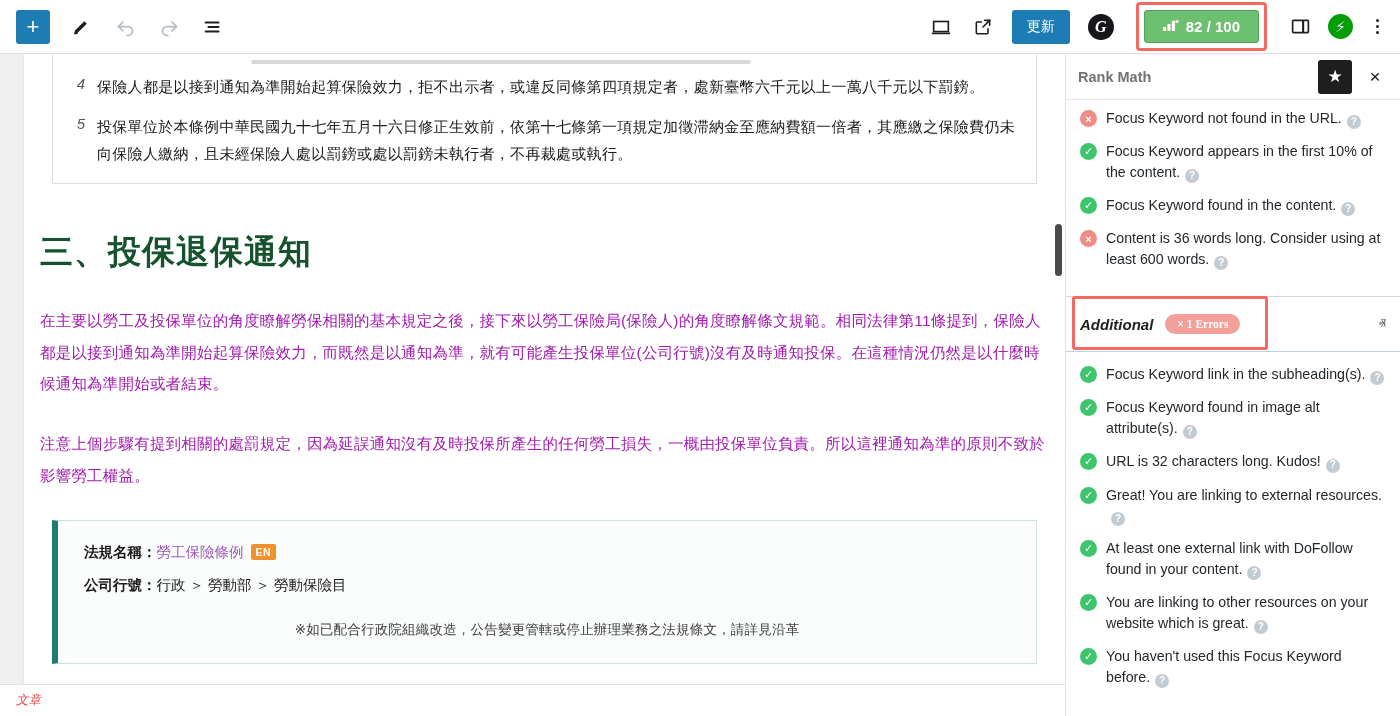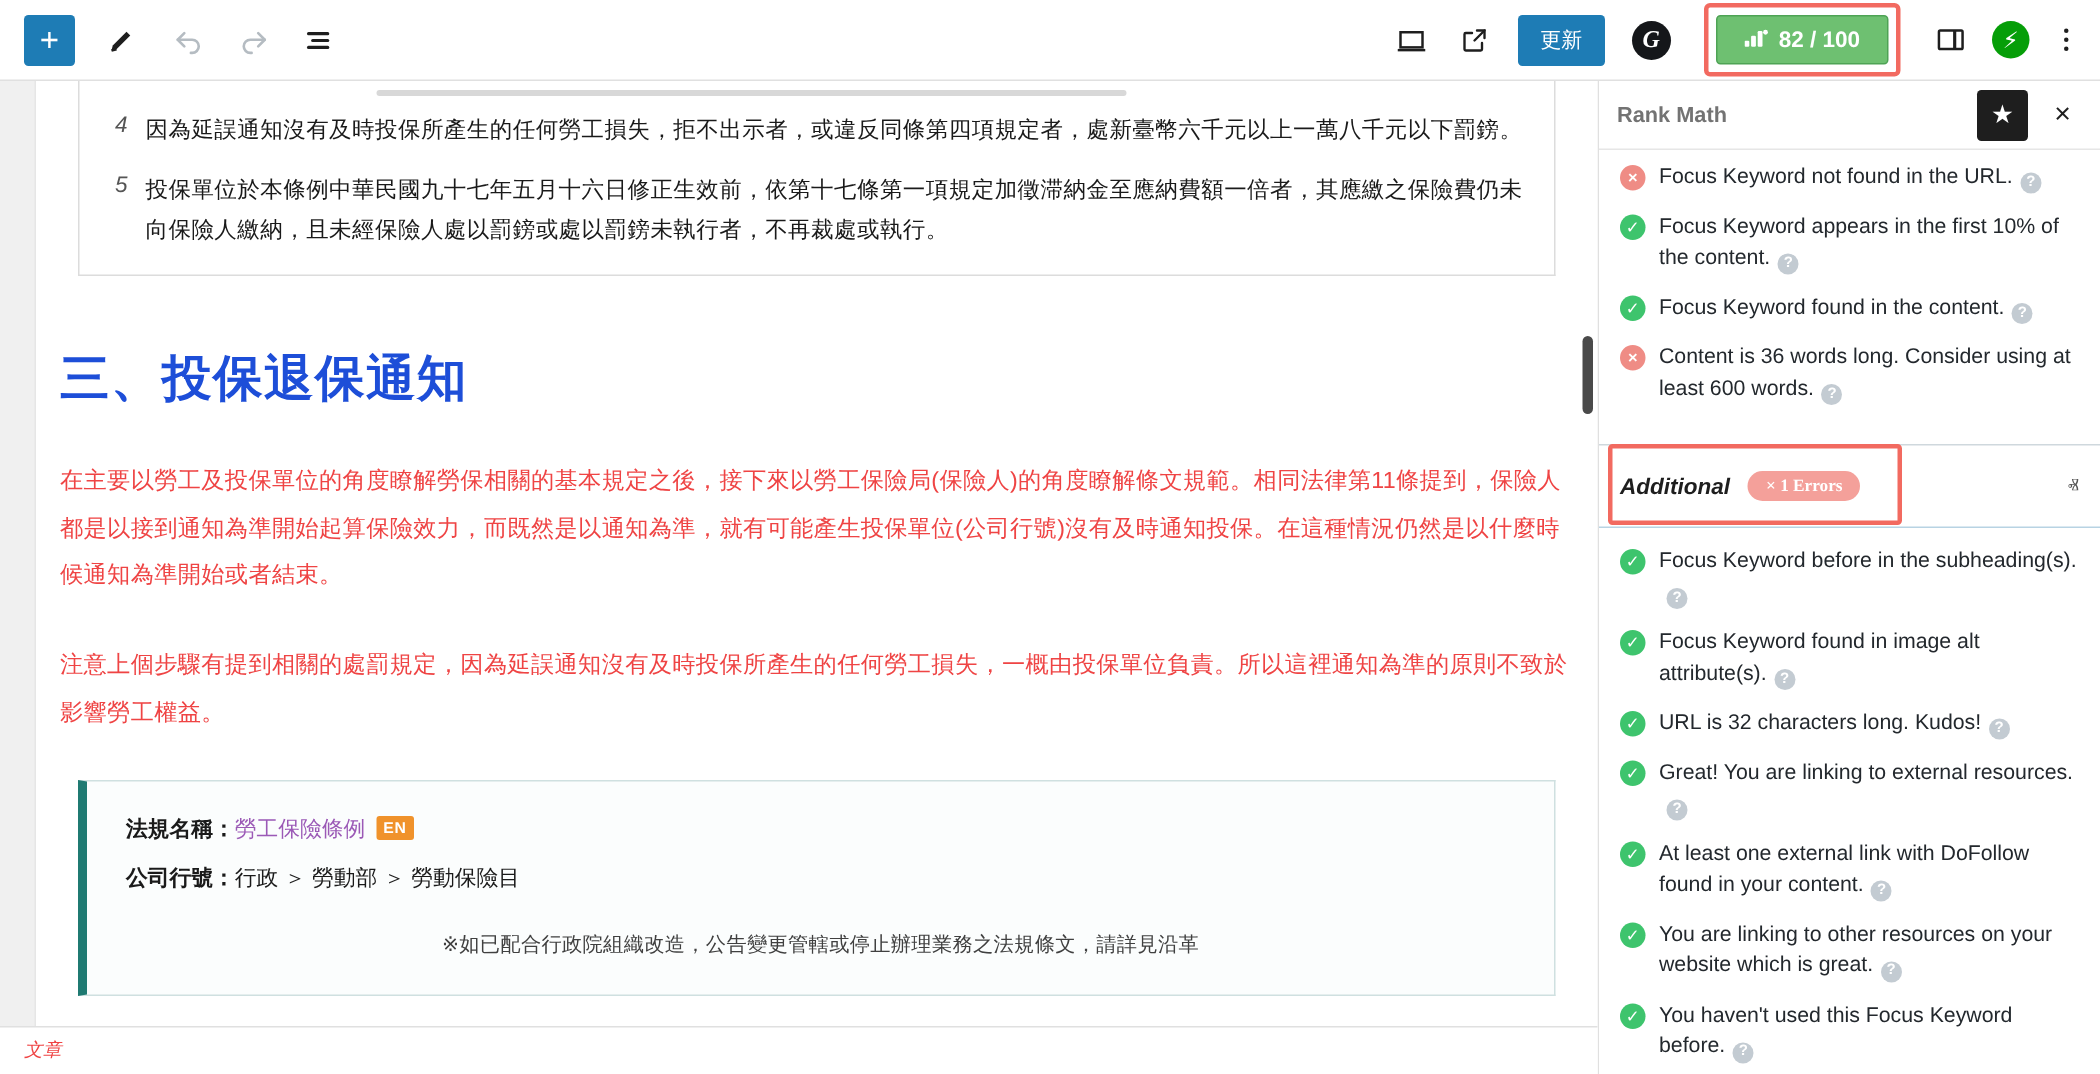--- a/index.html
+++ b/index.html
@@ -102,25 +102,25 @@
   .law-frame .scrollcap {
     height: 4px; background: #d8d8d8; border-radius: 2px;
     margin: -8px 0 10px 180px; width: 500px;
   }
   .law-row { display: flex; gap: 12px; margin-bottom: 14px; font-size: 15px; color: #1a1a1a; }
   .law-row:last-child { margin-bottom: 0; }
   .law-num { font-style: italic; color: #555; flex: 0 0 14px; text-align: right; padding-top: 1px; }
   .law-txt { line-height: 1.75; letter-spacing: .3px; }
 
   .heading-h2 {
-    font-size: 33px; font-weight: 700; color: #1d4ed8;
+    font-size: 33px; font-weight: 700; color: #14532d;
     margin: 46px 0 30px 0; letter-spacing: 1px;
   }
   .para {
-    font-size: 15.5px; line-height: 2.05; color: #ef4444;
+    font-size: 15.5px; line-height: 2.05; color: #a21caf;
     margin: 0 0 28px 0; letter-spacing: .2px;
   }
 
   
   .law-card {
     border: 1px solid #cfe0e0; border-left: 6px solid #1f7a72;
     background: #fbfdfd; margin: 6px 12px 22px 12px;
     padding: 22px 26px 24px 26px;
   }
   .lc-line { font-size: 14.5px; color: #1a1a1a; margin-bottom: 14px; display: flex; align-items: center; flex-wrap: wrap; }
@@ -307,21 +307,21 @@
     <div class="left-rail"></div>
 
     <div class="editor">
       <div class="canvas">
 
         <div class="law-frame">
           <div class="scrollcap"></div>
 
           <div class="law-row">
             <div class="law-num">4</div>
-            <div class="law-txt">因為延誤通知沒有及時投保所產生的任何勞工損失，拒不出示者，或違反同條第四項規定者，處新臺幣六千元以上一萬八千元以下罰鎊。</div>
+            <div class="law-txt">保險人都是以接到通知為準開始起算保險效力，拒不出示者，或違反同條第四項規定者，處新臺幣六千元以上一萬八千元以下罰鎊。</div>
           </div>
           <div class="law-row">
             <div class="law-num">5</div>
             <div class="law-txt">投保單位於本條例中華民國九十七年五月十六日修正生效前，依第十七條第一項規定加徵滞納金至應納費額一倍者，其應繳之保險費仍未向保險人繳納，且未經保險人處以罰鎊或處以罰鎊未執行者，不再裁處或執行。</div>
           </div>
         </div>
 
         <h2 class="heading-h2">三、投保退保通知</h2>
 
         <p class="para">在主要以勞工及投保單位的角度瞭解勞保相關的基本規定之後，接下來以勞工保險局(保險人)的角度瞭解條文規範。相同法律第11條提到，保險人都是以接到通知為準開始起算保險效力，而既然是以通知為準，就有可能產生投保單位(公司行號)沒有及時通知投保。在這種情況仍然是以什麼時候通知為準開始或者結束。</p>
@@ -381,21 +381,21 @@
             <span class="addl-title">Additional</span>
             <span class="addl-badge">× 1 Errors</span>
             <span class="addl-chev">ⱏ</span>
           </div>
           <div class="red-outline-addl"></div>
         </div>
 
         <div class="rm-list2">
           <div class="rm-item">
             <div class="bullet ok">✓</div>
-            <div class="rm-txt"><span>Focus Keyword before in the subheading(s).</span><span class="help">?</span></div>
+            <div class="rm-txt"><span>Focus Keyword link in the subheading(s).</span><span class="help">?</span></div>
           </div>
           <div class="rm-item">
             <div class="bullet ok">✓</div>
             <div class="rm-txt"><span>Focus Keyword found in image alt attribute(s).</span><span class="help">?</span></div>
           </div>
           <div class="rm-item">
             <div class="bullet ok">✓</div>
             <div class="rm-txt"><span>URL is 32 characters long. Kudos!</span><span class="help">?</span></div>
           </div>
           <div class="rm-item">

